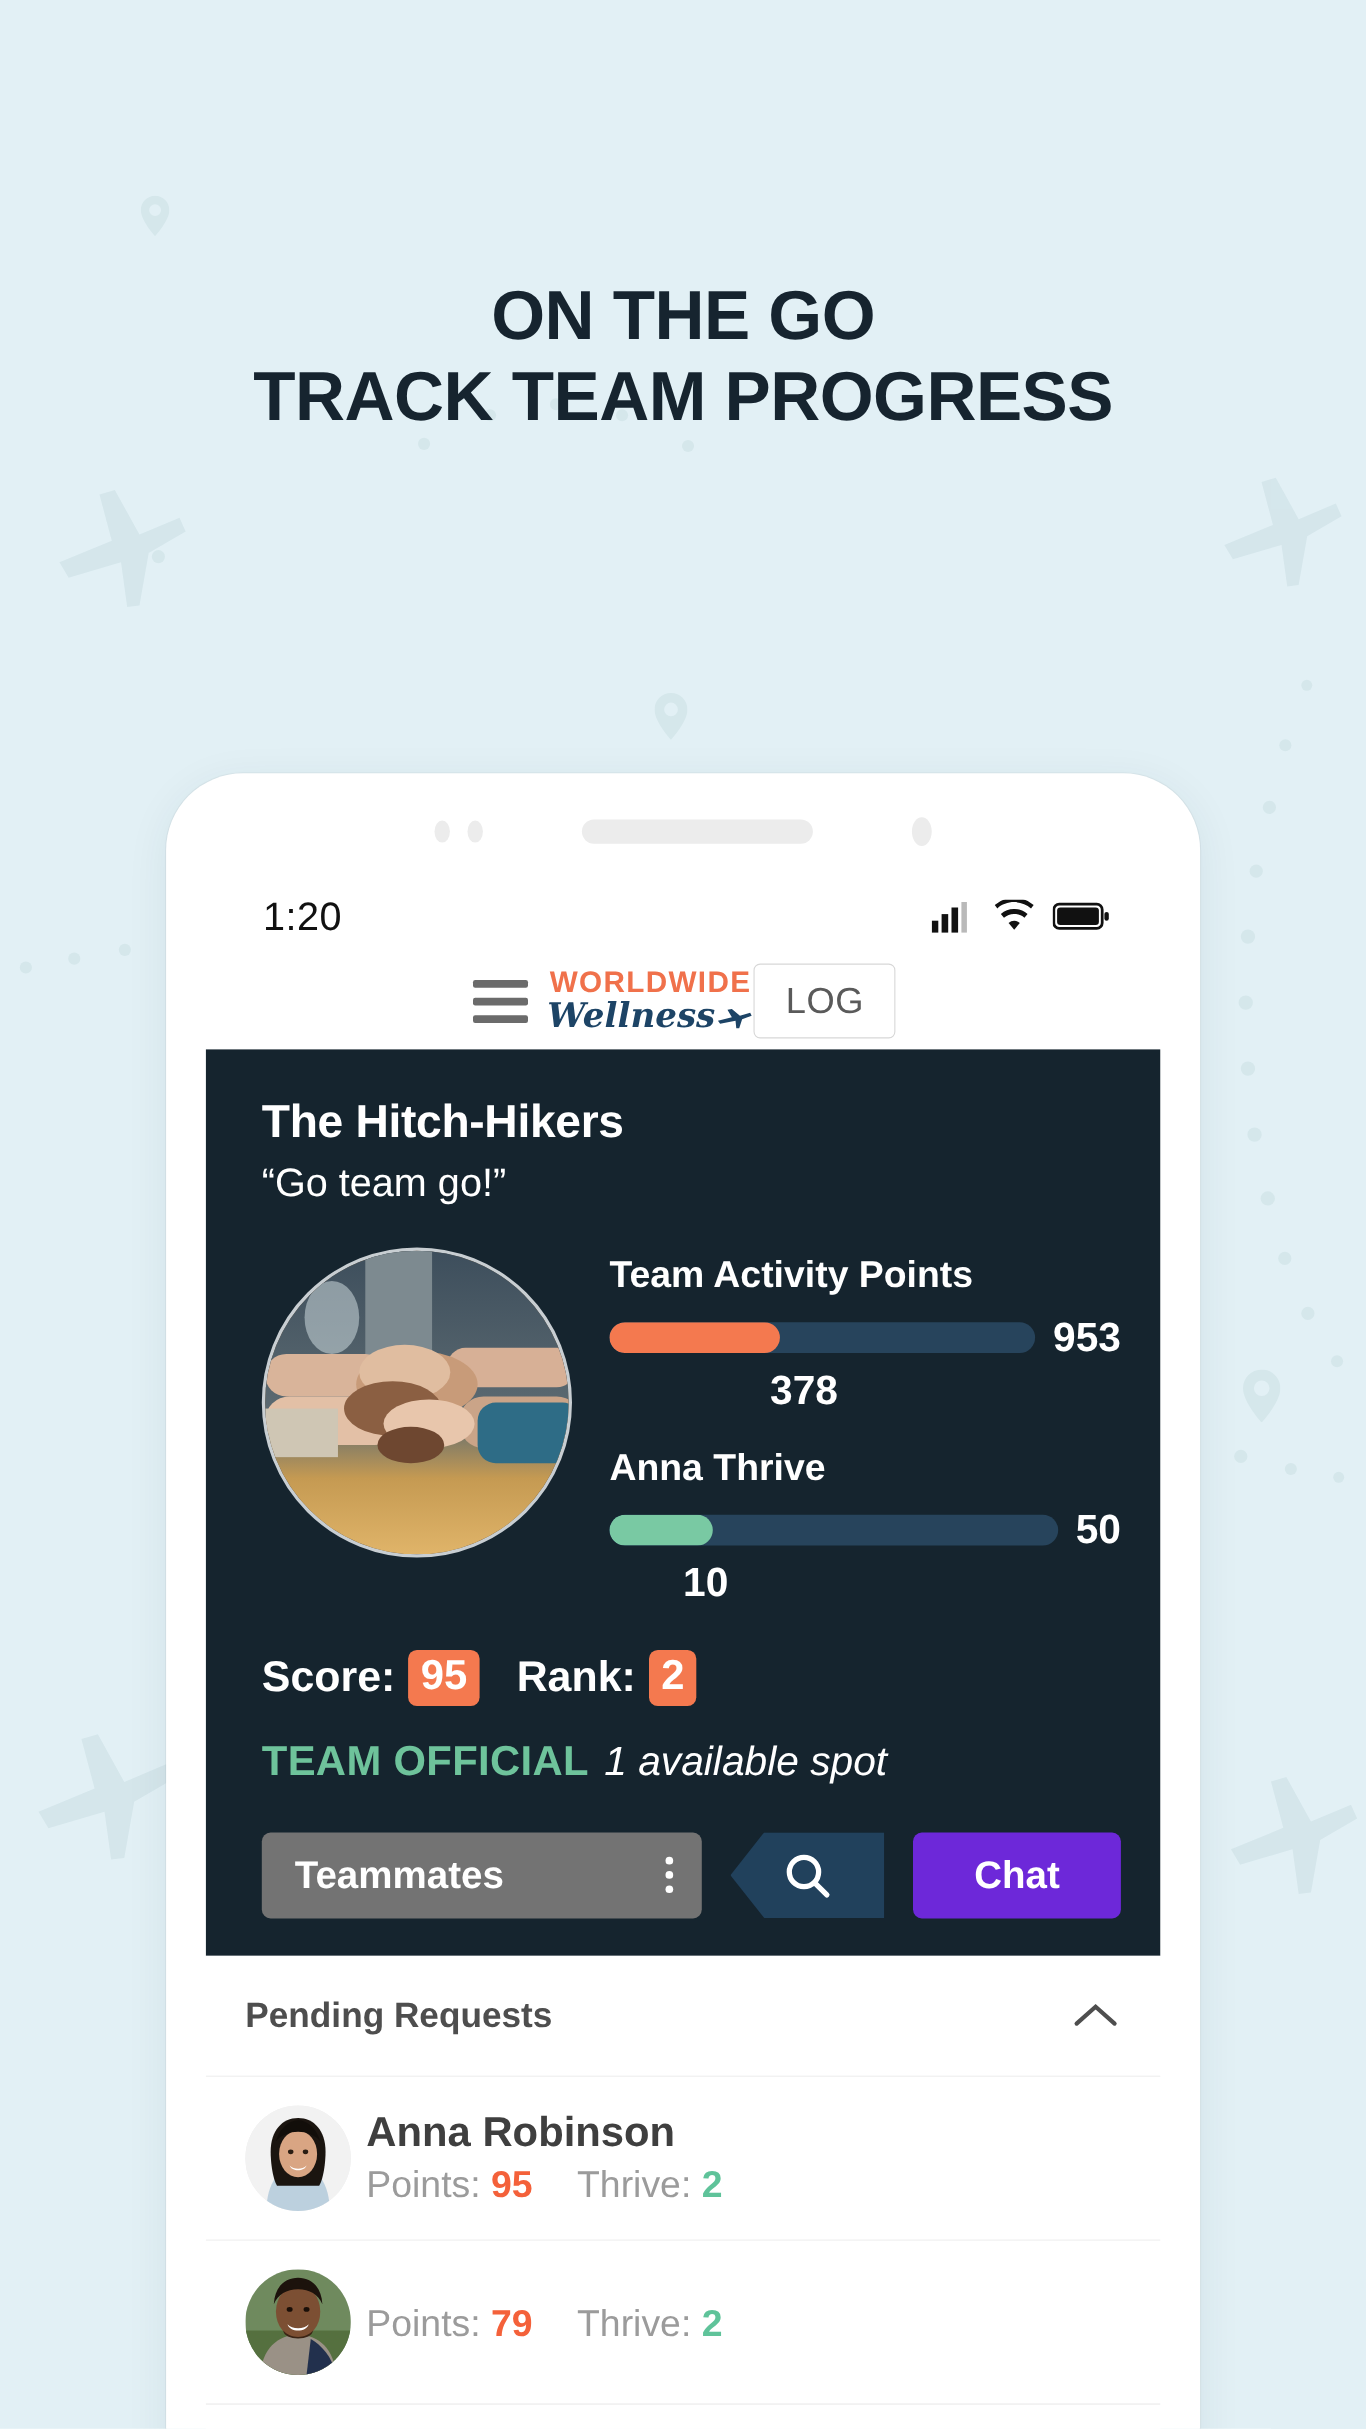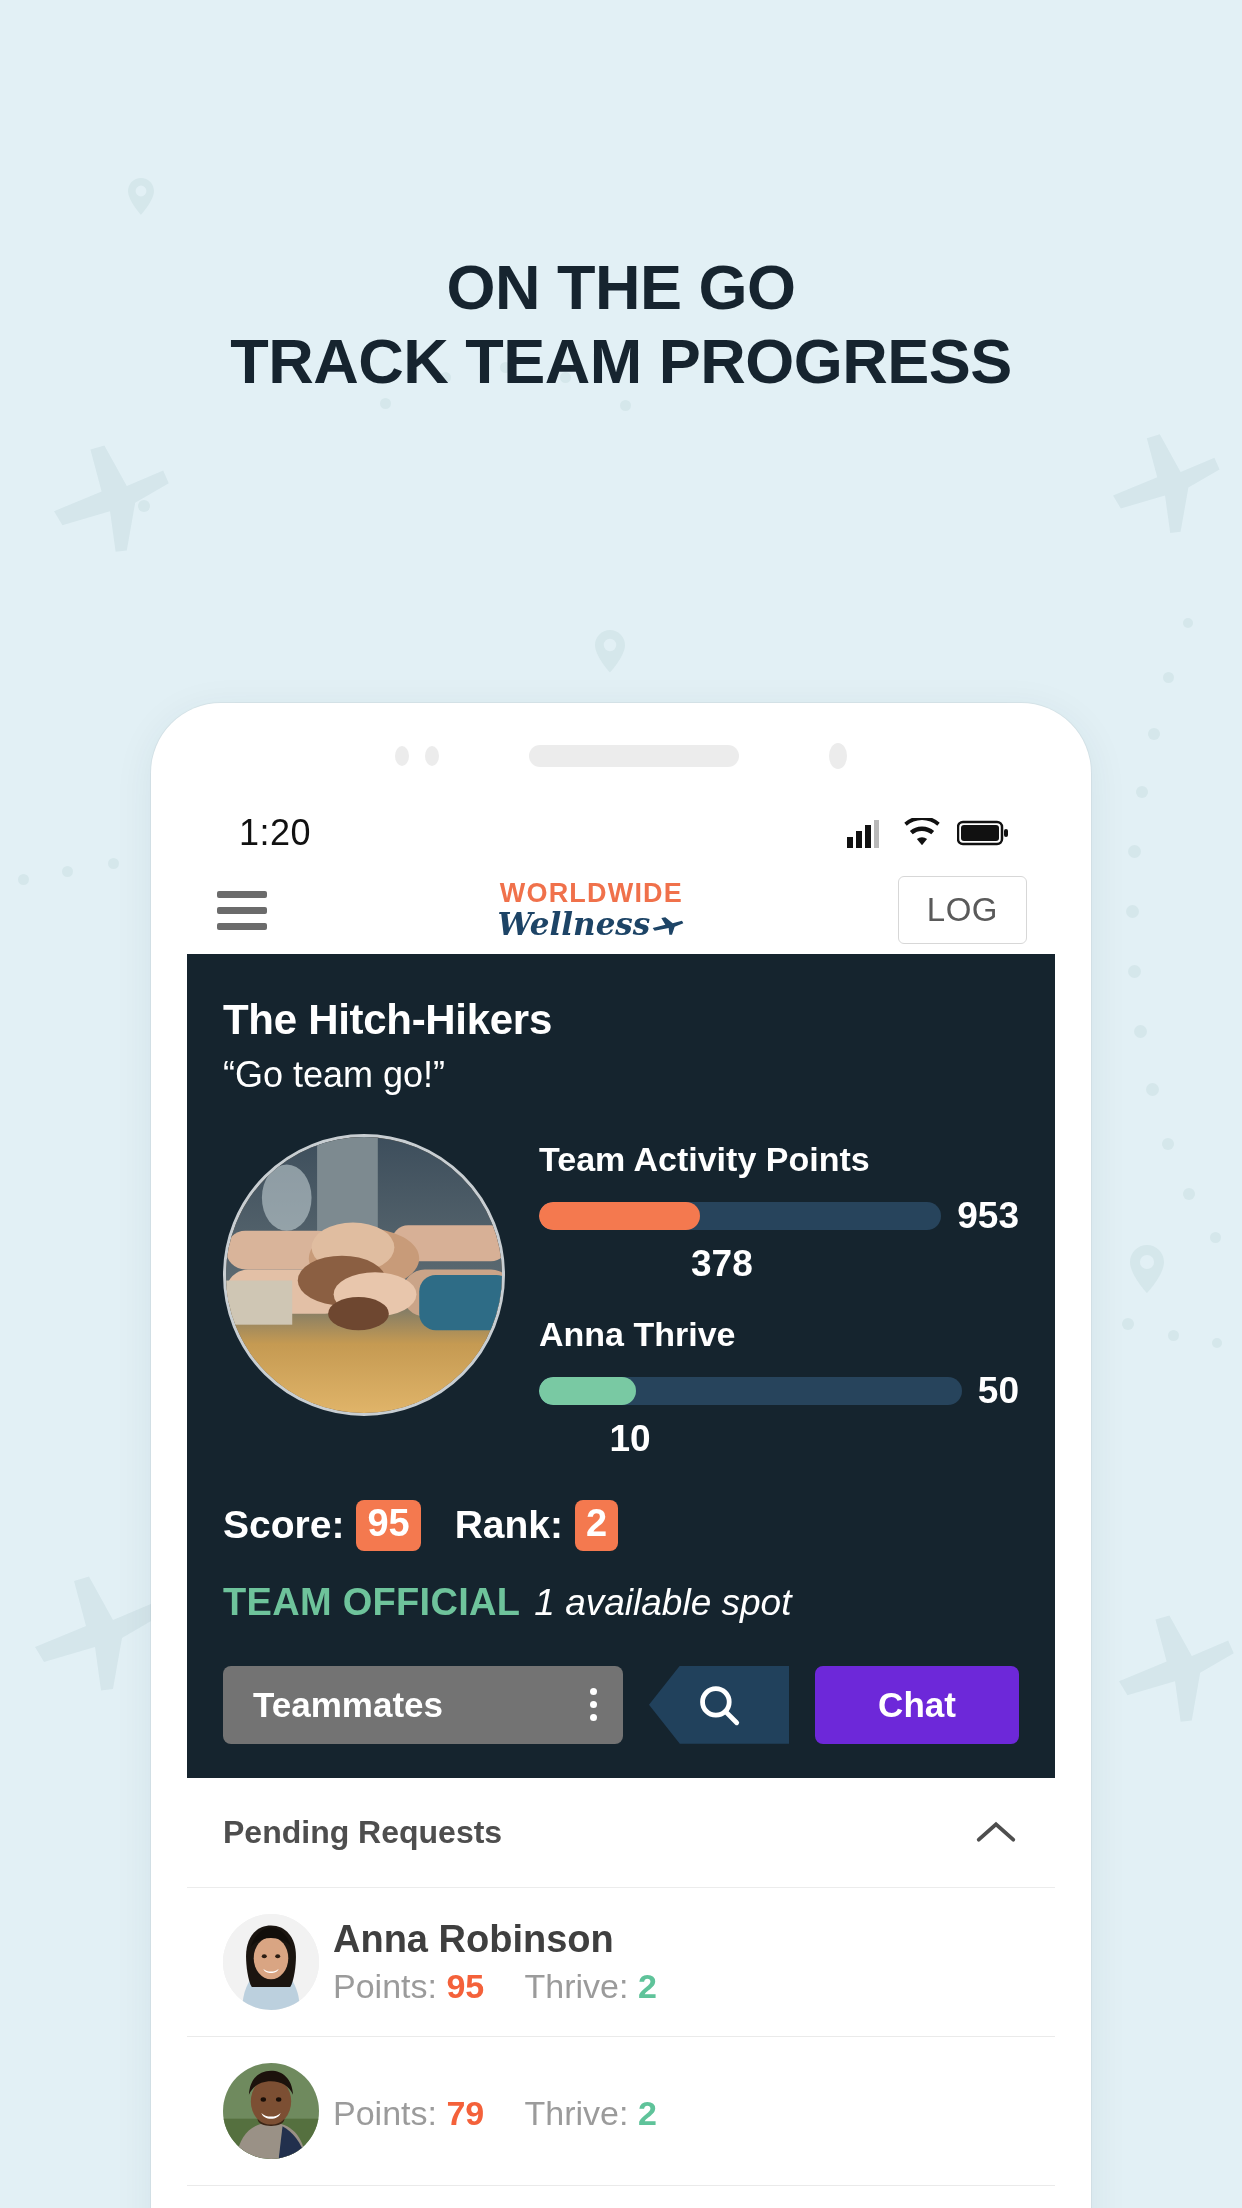--- a/index.html
+++ b/index.html
@@ -77,21 +77,21 @@
     display: flex; align-items: center; justify-content: space-between;
     padding: 0 46px 0 52px;
     background: #fff;
   }
   .status-time { font-size: 36px; font-weight: 500; color: #111; letter-spacing: .5px; }
   .status-icons { display: flex; align-items: center; gap: 16px; }
 
   
   .appheader {
     height: 88px;
-    display: flex; align-items: center; justify-content: space-between;
+    display: flex; align-items: center; justify-content: center;
     padding: 0 28px 0 30px;
     background: #fff;
   }
   .hamburger { width: 50px; display: flex; flex-direction: column; gap: 9px; cursor: pointer; }
   .hamburger span { display: block; height: 7px; background: #6b6b6b; border-radius: 2px; }
   .logo { display: flex; flex-direction: column; align-items: center; margin-left: 18px; }
   .logo-top {
     color: #f0714b; font-size: 27px; font-weight: bold;
     letter-spacing: 1.2px; line-height: 1;
   }
@@ -105,21 +105,21 @@
     border: 1px solid #d7d7d7; border-radius: 6px;
     padding: 14px 28px;
     font-size: 33px; color: #5a5a5a; font-weight: 500;
     background: #fff; cursor: pointer;
     letter-spacing: .5px;
   }
 
   
   .teamcard {
     background: #15242e;
-    padding: 42px 36px 34px 36px;
+    padding: 42px 36px 34px 51px;
     color: #fff;
   }
   .team-name { font-size: 42px; font-weight: bold; letter-spacing: -.3px; }
   .team-motto { font-size: 36px; font-weight: 300; margin-top: 10px; }
 
   .team-mid { display: flex; margin-top: 38px; gap: 34px; }
   .team-photo {
     width: 282px; height: 282px; flex: none;
     border-radius: 50%;
     border: 3px solid #c8ced2;

